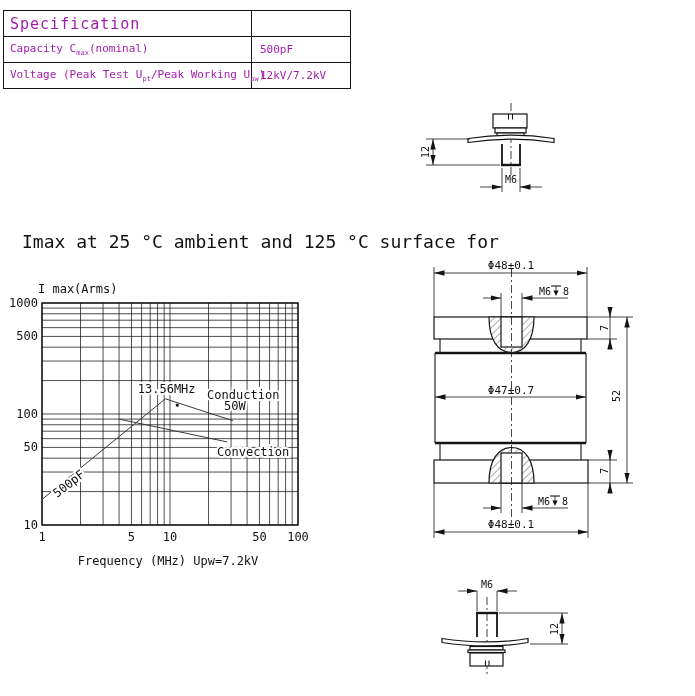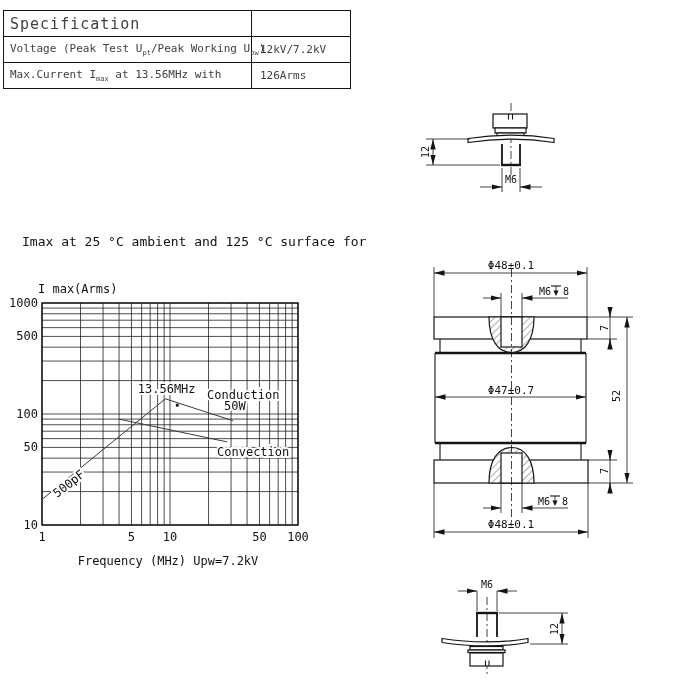--- a/index.html
+++ b/index.html
@@ -2,26 +2,26 @@
 <html><head>
 <meta charset="utf-8">
 <style>
   html,body{margin:0;padding:0;background:#fff;}
   #page{position:relative;width:695px;height:696px;background:#ffffff;overflow:hidden;
         font-family:"DejaVu Sans Mono", monospace;color:#111;}
   
   table.spec{position:absolute;left:3px;top:10px;width:348px;border-collapse:collapse;
              table-layout:fixed;}
   table.spec td{border:1.4px solid #141414;font-size:11px;white-space:nowrap;
-                overflow:visible;padding:0 0 0 6px;height:25px;color:#404040;}
+                overflow:visible;padding:0 0 0 6px;height:25px;color:#a21caf;}
   table.spec td.c2{width:90px;padding-left:8px;}
   table.spec tr.hdr td.c1{font-size:15px;letter-spacing:1px;}
   table.spec sub{font-size:7px;}
   
-  .chart-title{position:absolute;font-size:13px;line-height:16px;white-space:nowrap;}
+  .chart-title{position:absolute;font-size:18px;line-height:16px;white-space:nowrap;}
   #chart-wrap{position:absolute;left:0;top:255px;width:368px;height:330px;}
   svg text{font-family:"DejaVu Sans Mono", monospace;fill:#111;}
   .grid{stroke:#141414;stroke-width:0.75;}
   .axis{fill:none;stroke:#141414;stroke-width:1.4;}
   .series{fill:none;stroke:#3a3a3a;stroke-width:1;}
   .anno{font-size:12px;paint-order:stroke;stroke:#ffffff;stroke-width:4px;fill:#111;}
   .tick{font-size:12px;}
   .axlabel{font-size:12px;}
   
   .drw{position:absolute;}
@@ -51,26 +51,26 @@
     </defs>
   </svg>
 
   <table class="spec">
     <tbody>
         <tr class="hdr">
       <td class="c1">Specification</td>
       <td class="c2"></td>
     </tr>
     <tr>
+      <td class="c1"><span>Capacity C</span><sub>max</sub><span></span><sub></sub><span>(nominal)</span></td>
+      <td class="c2">500pF</td>
+    </tr>
+    <tr>
       <td class="c1"><span>Voltage (Peak Test U</span><sub>pt</sub><span>/Peak Working U</span><sub>pw</sub><span>)</span></td>
       <td class="c2">12kV/7.2kV</td>
-    </tr>
-    <tr>
-      <td class="c1"><span>Max.Current I</span><sub>max</sub><span></span><sub></sub><span> at 13.56MHz with</span></td>
-      <td class="c2">126Arms</td>
     </tr>
   </tbody>
     </table>
 
   <div class="chart-title" style="left:22px;top:234px;">
     <div>Imax at 25 °C ambient and 125 °C surface for</div>
   </div>
   <div id="chart-wrap">
     <svg id="chart-svg" width="368" height="330">
         <line x1="42" y1="48" x2="42" y2="270" class="grid"></line>

